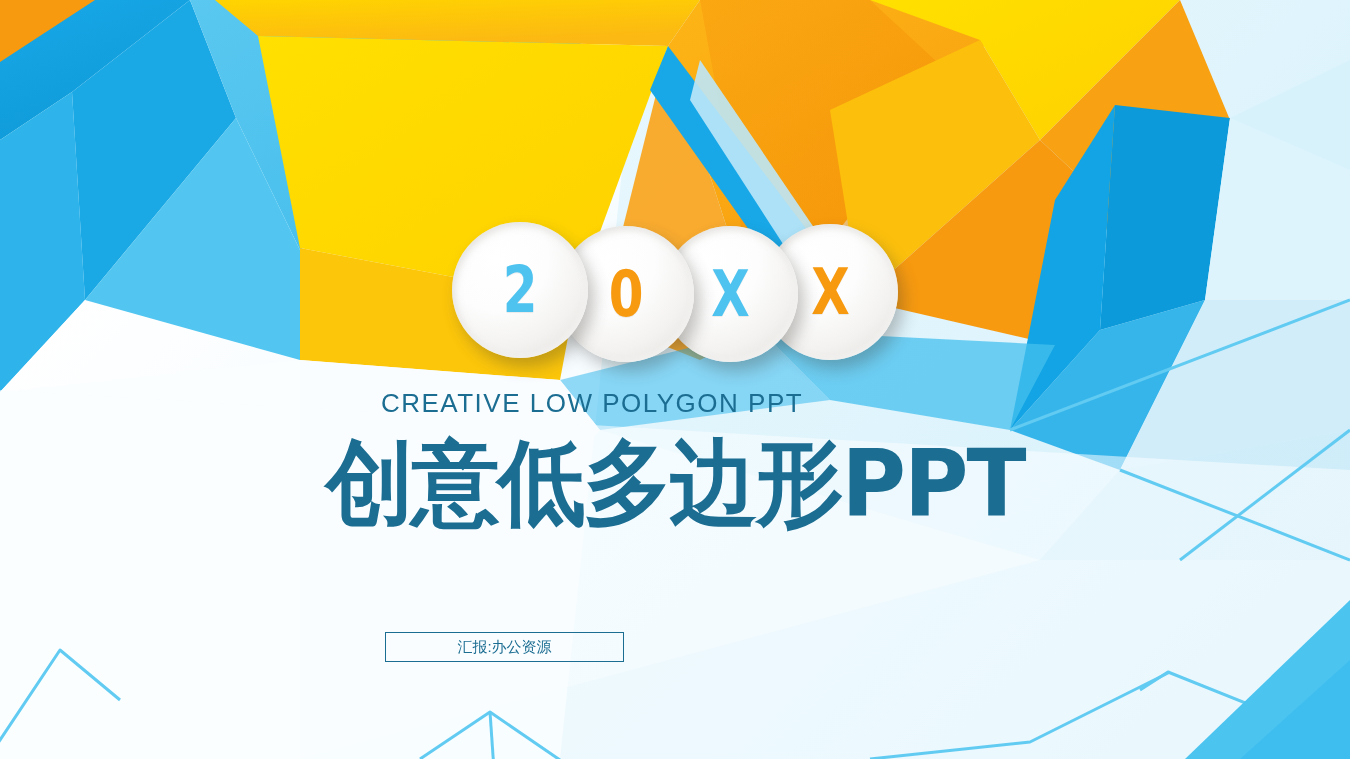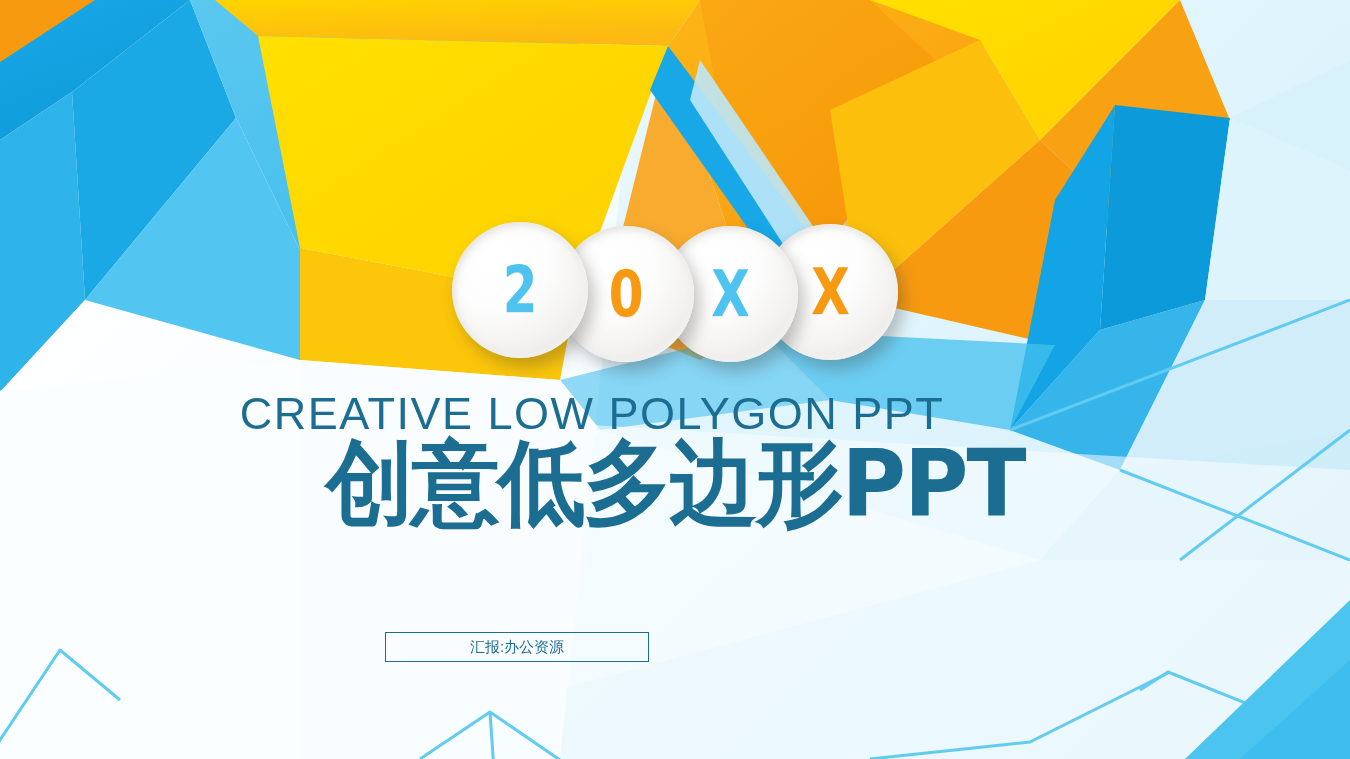--- a/index.html
+++ b/index.html
@@ -62,21 +62,21 @@
   #ball-4 { left: 762px; top: 2px;  z-index: 1; }
 
   
   .subtitle-en {
     position: absolute;
     left: 0;
     top: 388px;
     width: 1184px;
     text-align: center;
     font-family: "Liberation Sans", sans-serif;
-    font-size: 45px;
+    font-size: 26px;
     letter-spacing: 1.5px;
     color: #1b6d92;
     white-space: nowrap;
   }
   .title-cn {
     position: absolute;
     left: 0;
     top: 432px;
     width: 1350px;
     text-align: center;
@@ -105,21 +105,21 @@
     border: 1px solid #1b6d92;
     background: transparent;
     color: #1b6d92;
     font-family: "Liberation Sans", sans-serif;
     font-size: 15px;
     display: flex;
     align-items: center;
     justify-content: center;
     box-sizing: border-box;
   }
-  #tag-left  { left: 385px; width: 264px; }
+  #tag-left  { left: 385px; width: 239px; }
   #tag-right { left: 697px; width: 272px; }
 </style>
 </head>
 <body>
 
 <div id="slide">
 
   <svg id="bg-art" viewBox="0 0 1350 759" preserveAspectRatio="none">
     <defs>
       <linearGradient id="gYellowA" x1="0" y1="0" x2="1" y2="1">

